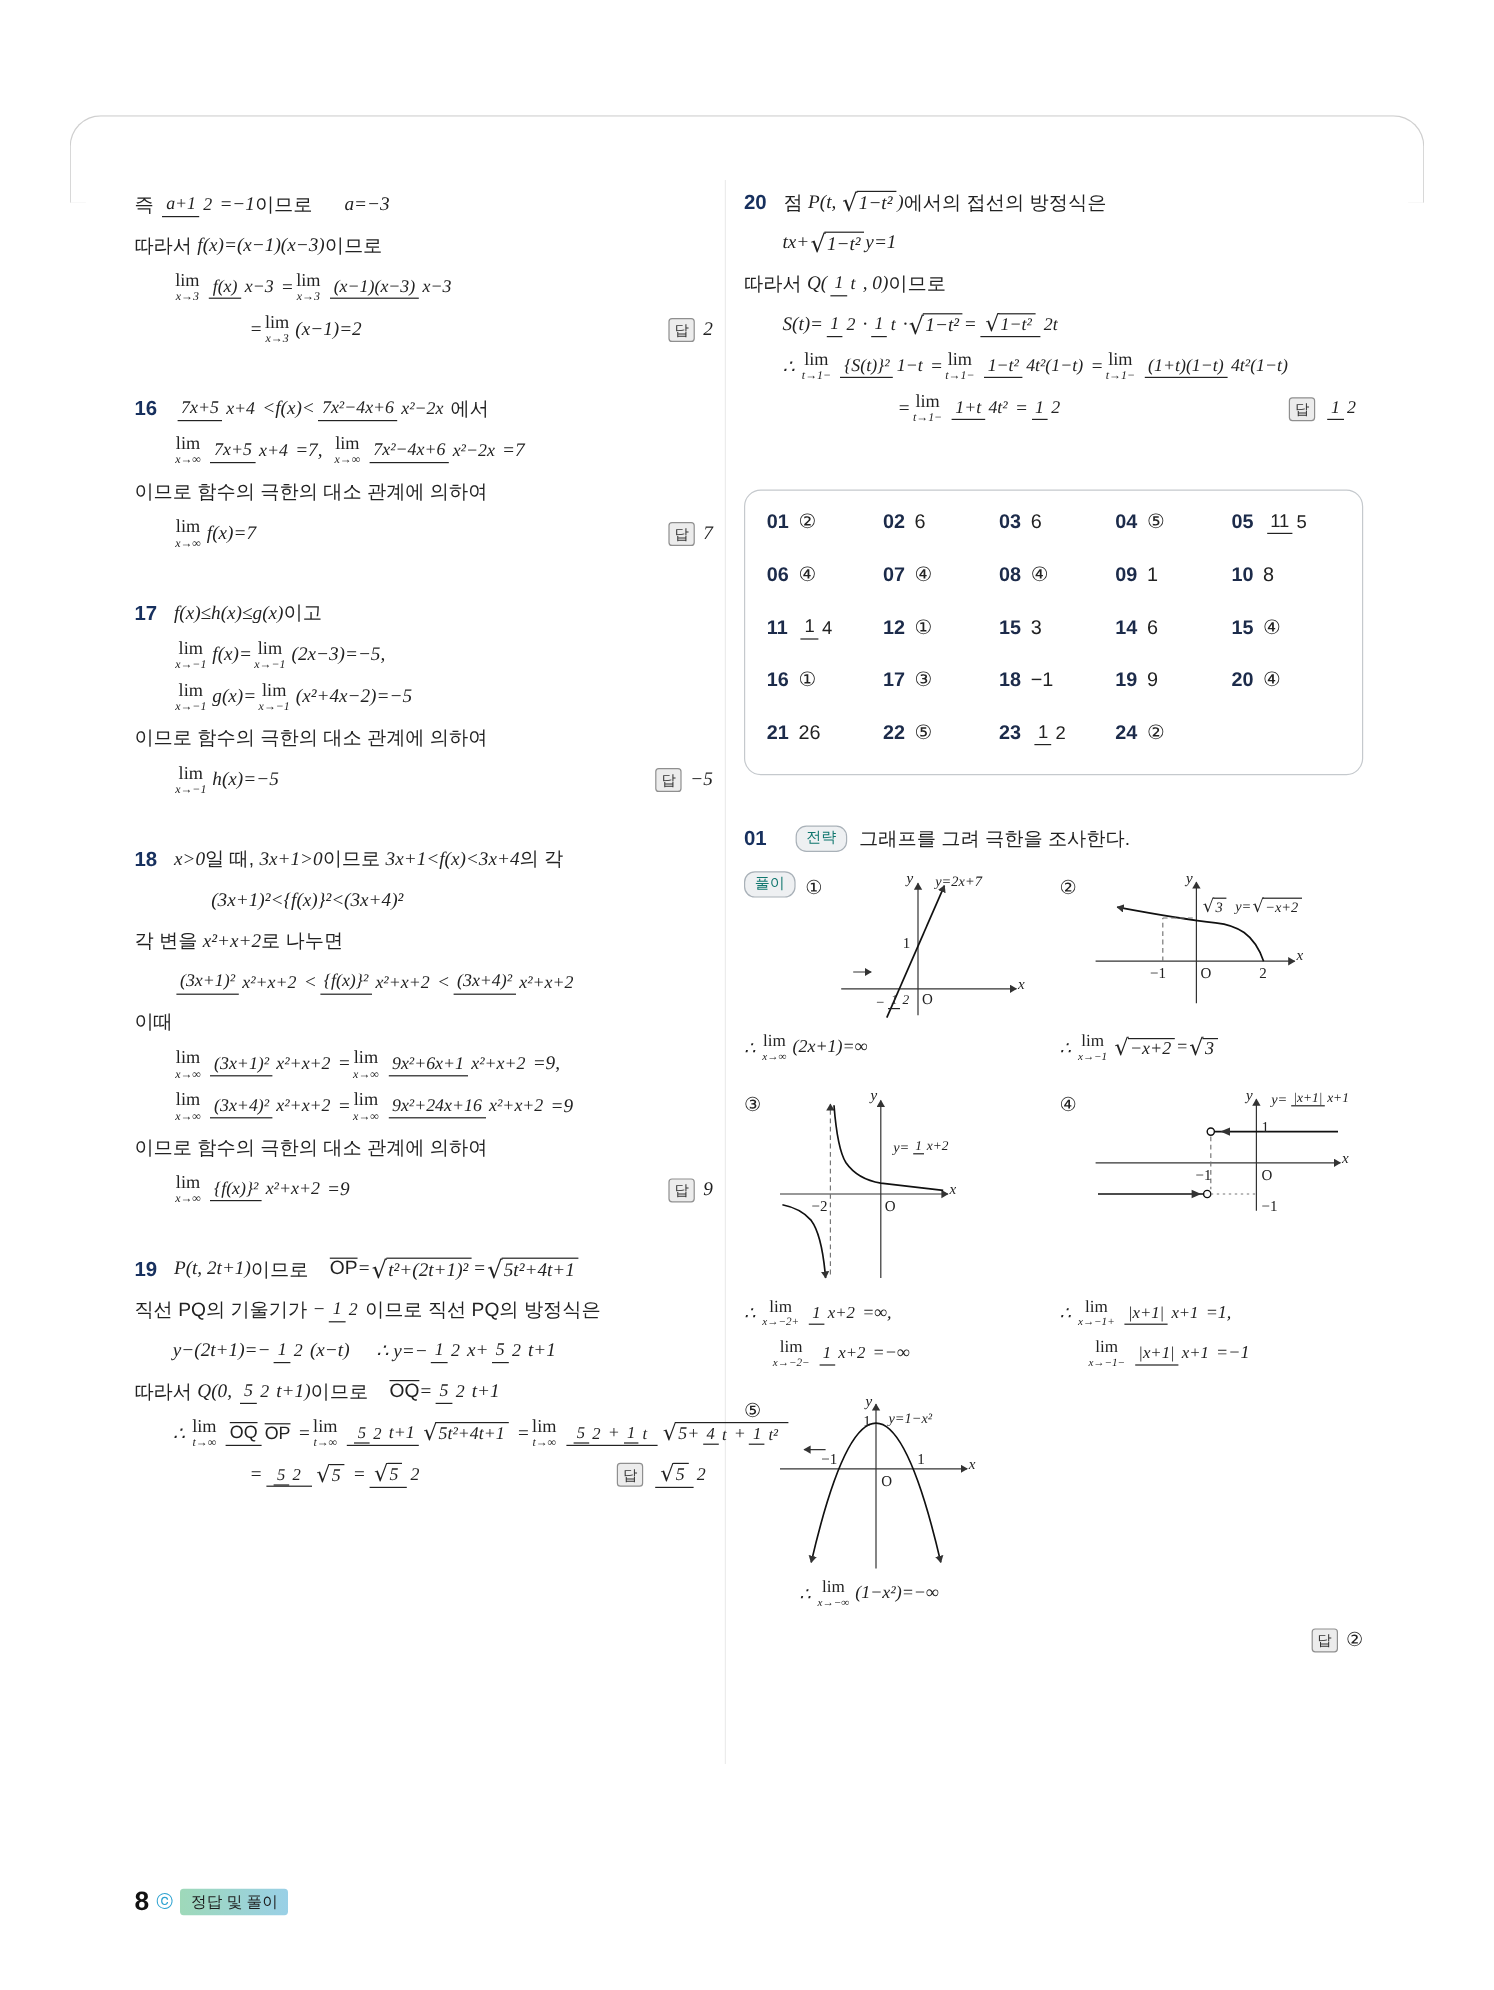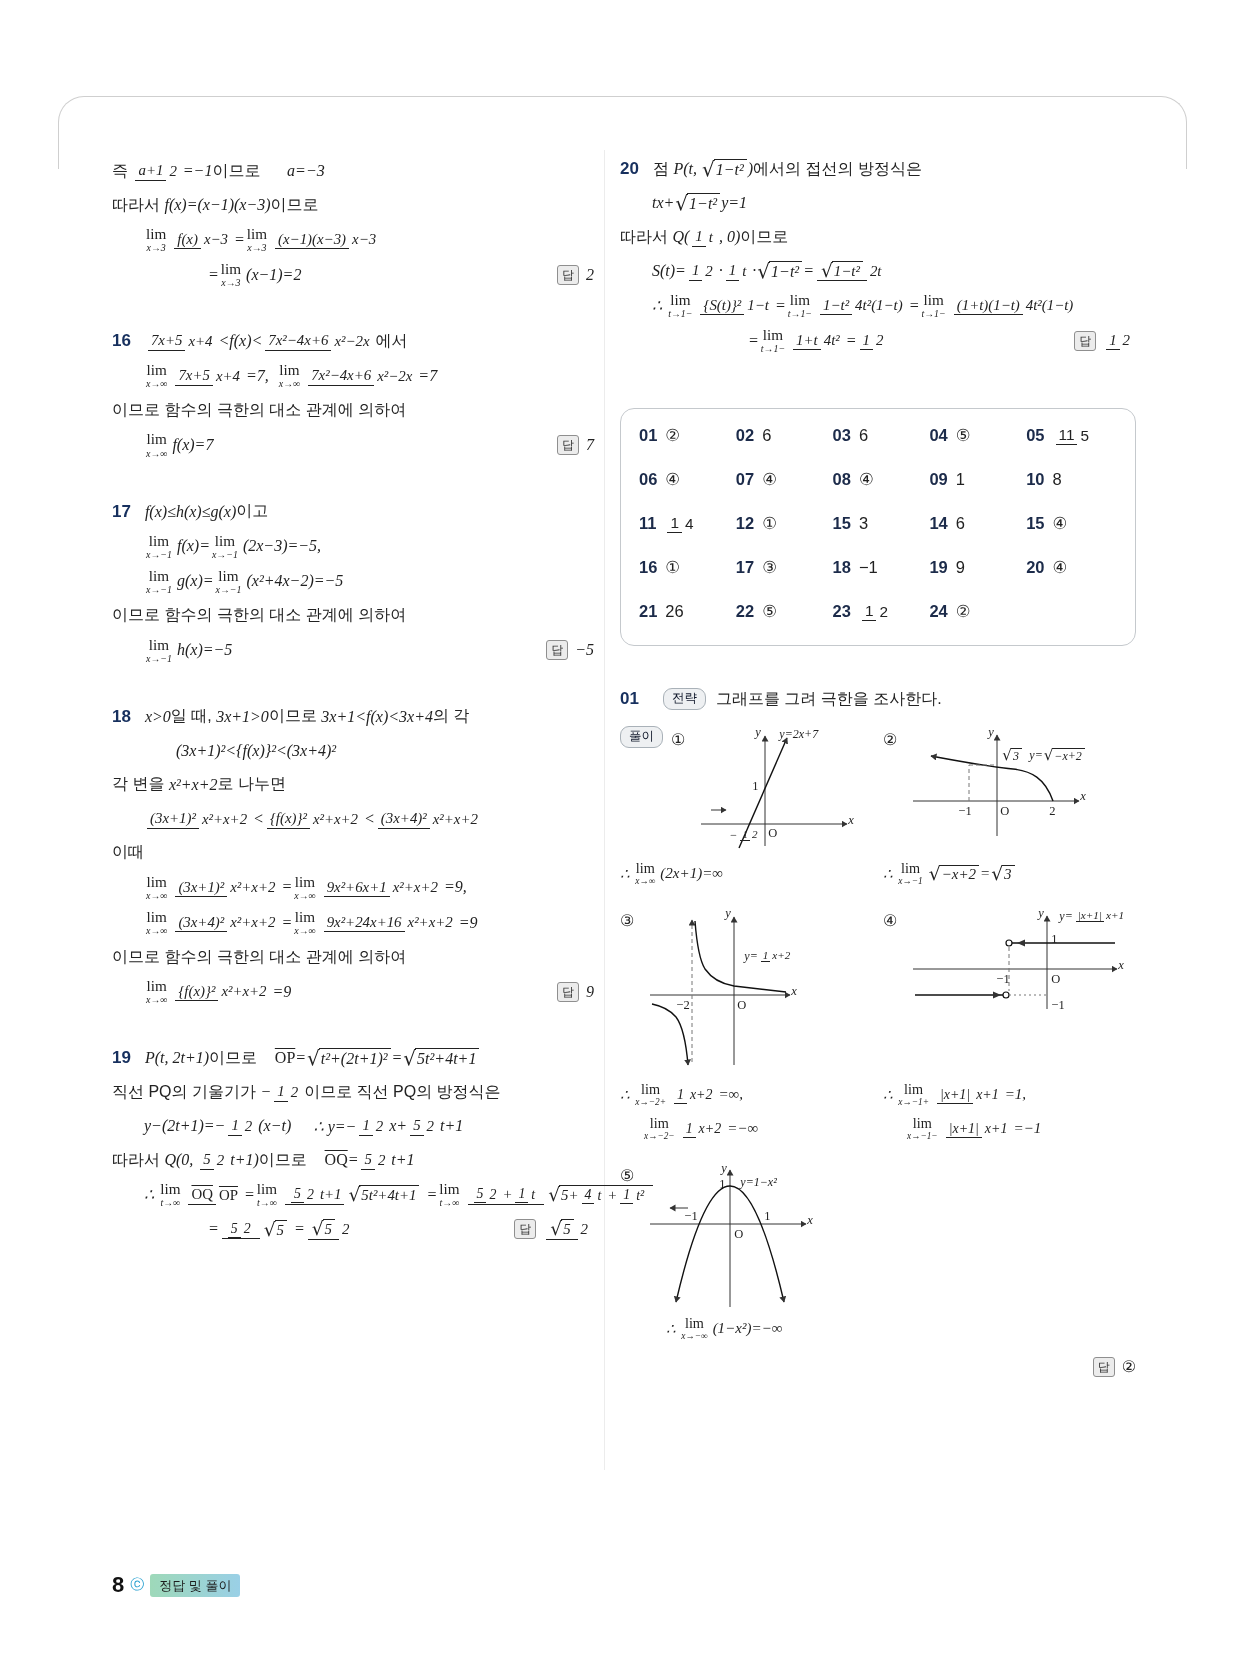--- a/index.html
+++ b/index.html
@@ -13,21 +13,21 @@
   .col-right{left:620px;top:148px;width:516px;}
 
   
   .sol-block{margin-bottom:40px;}
   .mline{display:flex;align-items:center;margin:8px 0;min-height:26px;}
   .sol-num{font-weight:bold;color:#17305e;margin-right:14px;font-size:17px;flex:none;
            font-family:"Liberation Sans",sans-serif;}
   .mtoks{display:inline-flex;align-items:center;white-space:nowrap;}
   .tk-t{white-space:pre;font-family:"Liberation Sans",sans-serif;}
   .tk-m{white-space:pre;font-family:"Liberation Serif",serif;font-style:italic;}
-  .tk-r{font-family:Liberation Serif, serif;font-style:normal;}
+  .tk-r{font-family:Liberation Sans, sans-serif;font-style:normal;}
   .ovl{text-decoration:overline;}
   .frac{display:inline-flex;flex-direction:row;align-items:center;margin:0 3px;}
   .fnum,.fden{display:inline-flex;align-items:center;justify-content:center;
               padding:0 3px;line-height:1.25;font-size:.93em;}
   .fnum{border-bottom:1.2px solid #222;}
   .lim{display:inline-flex;flex-direction:column;align-items:center;margin:0 5px 0 2px;line-height:1;}
   .limw{font-family:"Liberation Serif",serif;font-size:.95em;}
   .lims{font-size:.62em;font-family:Liberation Serif, serif;font-style:italic;margin-top:2px;}
   .sqrt{display:inline-flex;align-items:stretch;margin:0 1px;}
   .rad{font-family:"DejaVu Sans",sans-serif;font-style:normal;align-self:flex-end;
@@ -45,21 +45,21 @@
   .key-title{font-size:20px;font-weight:bold;color:#1c2b4a;white-space:nowrap;}
   .key-band{flex:1;height:26px;background:#565f6a;border-radius:13px;display:flex;align-items:center;
             justify-content:flex-end;padding:0 14px;color:#fff;font-size:13.5px;}
   .key-grid{display:grid;grid-template-columns:repeat(5,1fr);row-gap:16px;column-gap:6px;}
   .key-cell{display:flex;align-items:center;gap:8px;font-size:16.5px;min-height:28px;}
   .key-num{font-weight:bold;color:#1c2b4a;}
   .key-val{display:inline-flex;align-items:center;}
 
   
   .p01-head{display:flex;align-items:center;gap:10px;margin-bottom:16px;}
-  .badge{border:1px solid #a9b1b8;background:#eef0f2;color:#0f172a;font-size:12.5px;
+  .badge{border:1px solid #a9b1b8;background:#eef0f2;color:#0f766e;font-size:12.5px;
          border-radius:9px;padding:2px 8px;line-height:1.25;flex:none;}
   .p01-row{display:flex;gap:10px;margin-top:6px;}
   .p01-cell{flex:1;display:flex;align-items:flex-start;gap:8px;min-width:0;}
   .p01-cell.concol{flex-direction:column;gap:0;}
   .marker{font-size:16px;margin-top:4px;flex:none;color:#222;}
   .graph{position:relative;flex:none;}
   .gl{position:absolute;font-size:12.5px;font-family:"Liberation Serif",serif;line-height:1;white-space:nowrap;}
   .gl.it{font-style:italic;}
   .glm{font-size:12px;display:inline-flex;align-items:center;}
   .glm .fnum,.glm .fden{line-height:1.1;padding:0 2px;}

